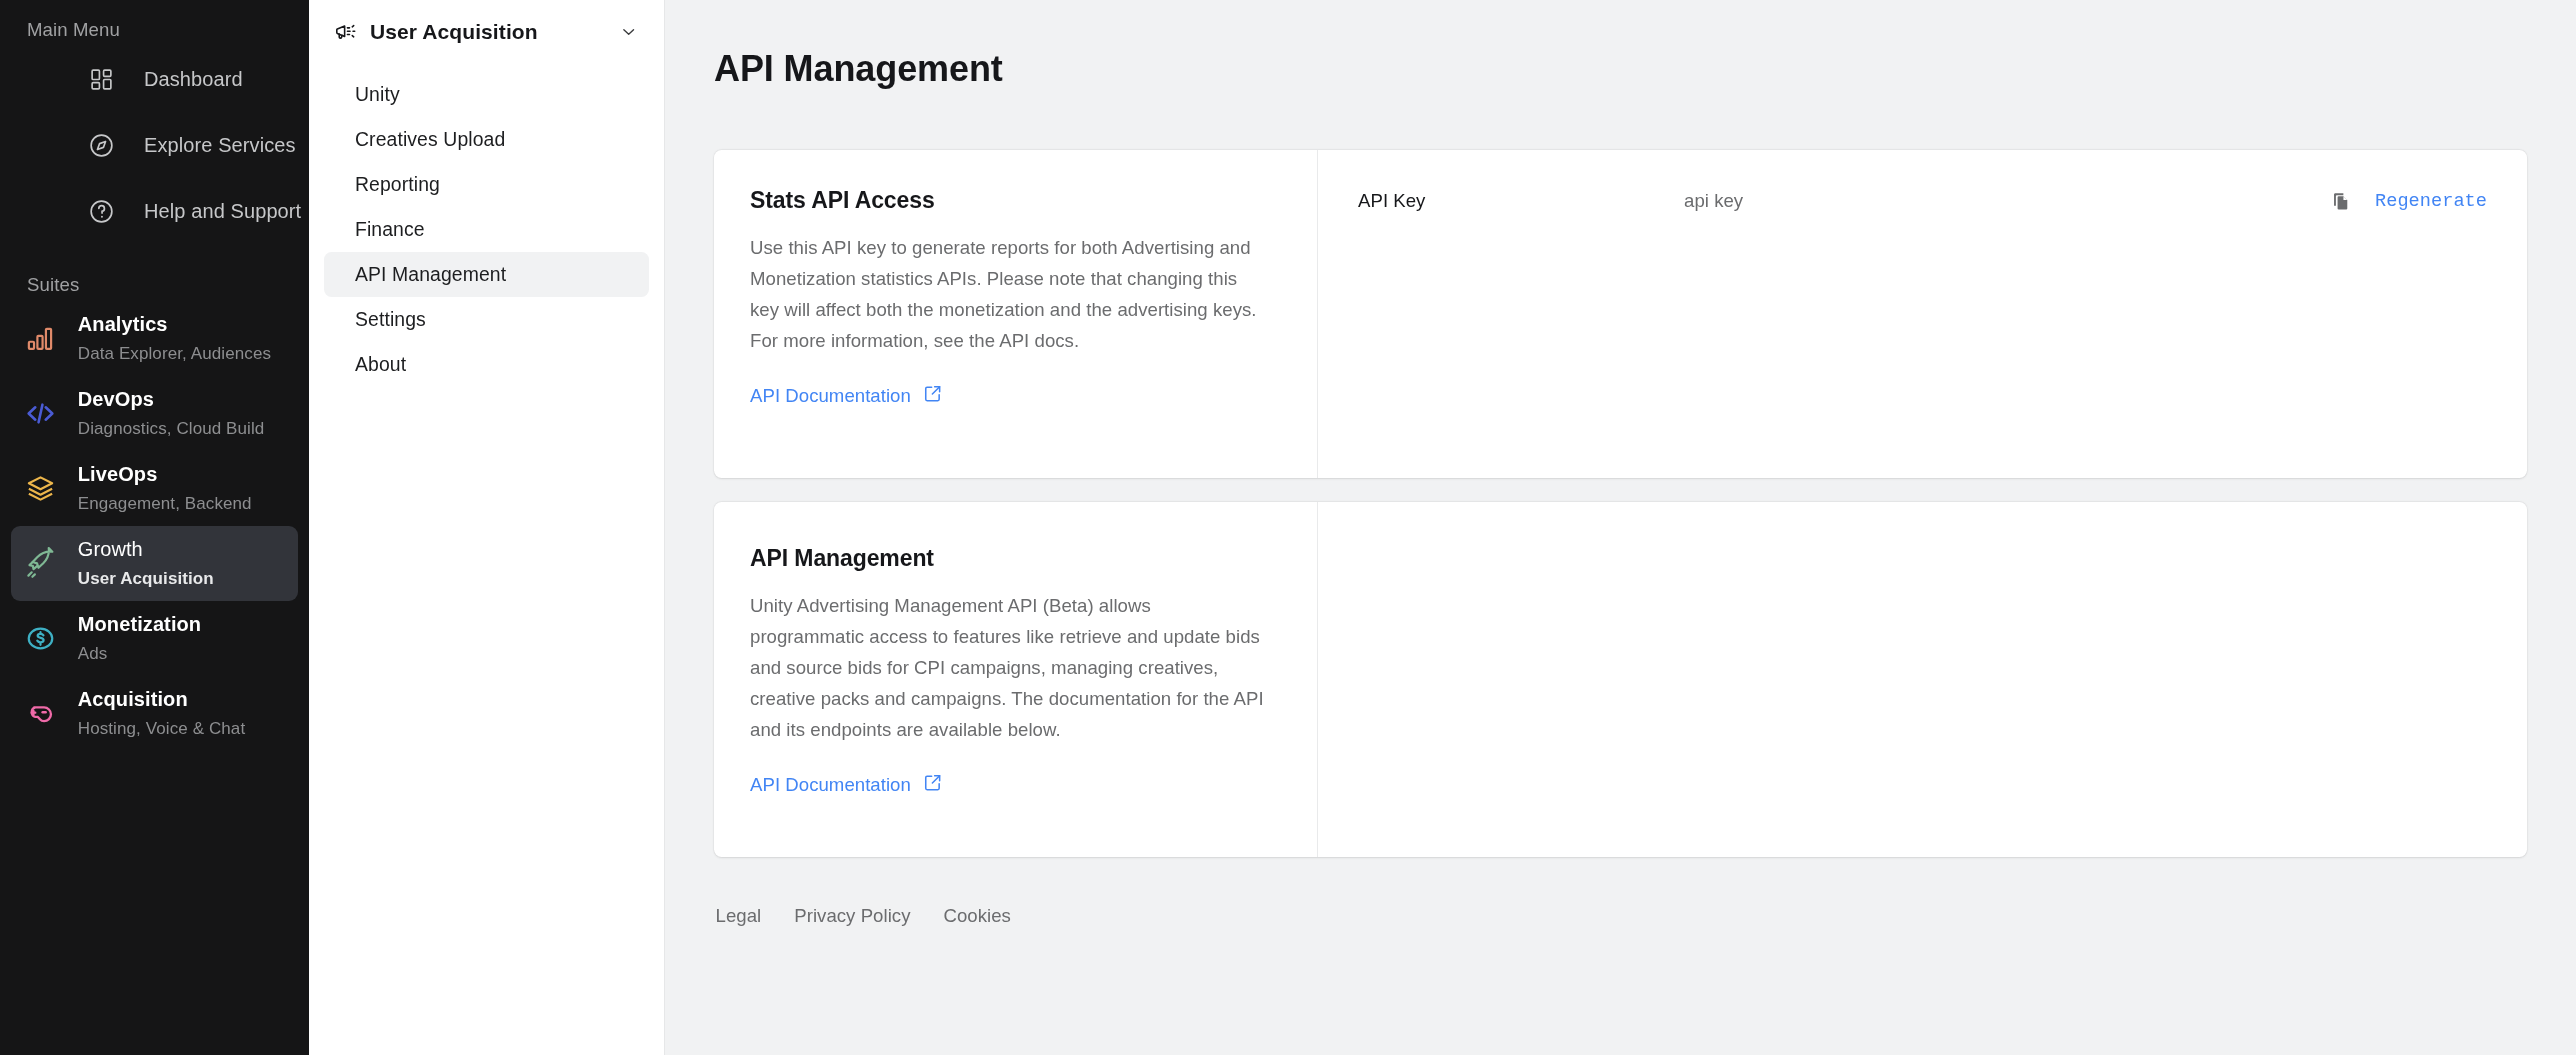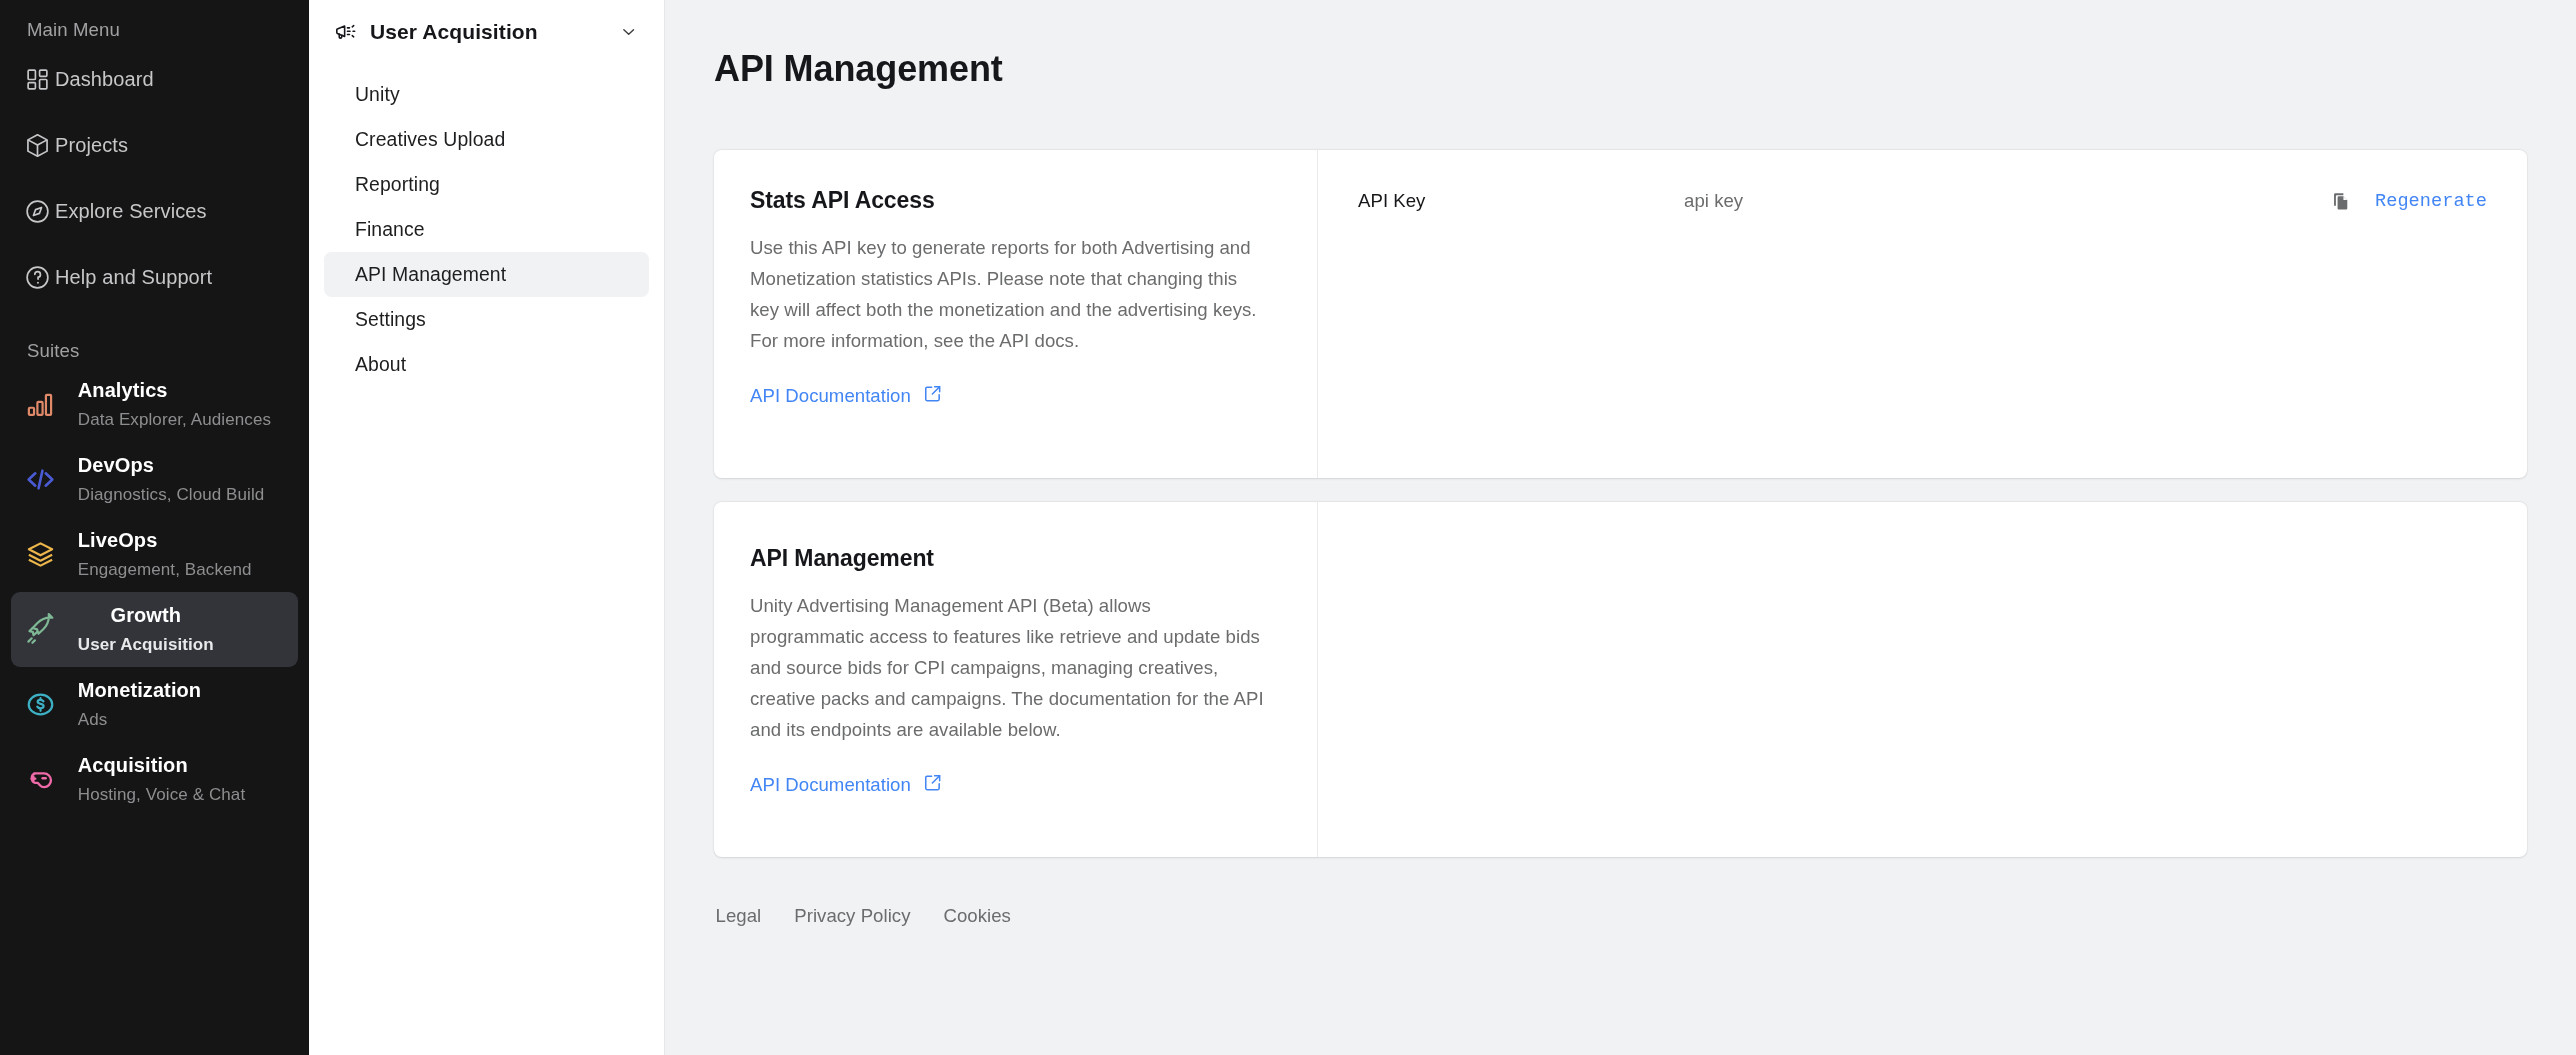--- a/index.html
+++ b/index.html
@@ -18,37 +18,37 @@
     padding-top: 13.4px;
     position: relative;
   }
   .side-section-label {
     color: #a0a1a3; font-size: 18.6px; font-weight: 400;
     padding: 0 0 0 27px; height: 33px; line-height: 33px;
     letter-spacing: 0.1px;
   }
   .side-section-label.suites { margin-top: 24px; }
   .main-item {
-    display: flex; align-items: center; gap: 3px;
-    height: 66px; padding-left: 22px; cursor: pointer;
+    display: flex; align-items: center; gap: 28px;
+    height: 66px; padding-left: 38px; cursor: pointer; margin-left: 48px;
   }
   .main-item .ico { width: 30px; height: 30px; flex: 0 0 30px; display: flex; align-items: center; justify-content: center; }
   .main-item .lbl { color: #c6c7c9; font-size: 20px; font-weight: 400; letter-spacing: 0.1px; }
 
   .suite-item {
     display: flex; align-items: center; gap: 19.4px;
     height: 75px; margin: 0 11.2px; padding-left: 11.2px;
     border-radius: 9px; cursor: pointer;
   }
   .suite-item.active { background: #32343a; }
   .suite-item .ico { width: 36px; height: 36px; flex: 0 0 36px; display: flex; align-items: center; justify-content: center; }
   .suite-text { display: flex; flex-direction: column; gap: 8px; }
   .suite-title { color: #ffffff; font-size: 20px; font-weight: 700; letter-spacing: 0.1px; }
   .suite-sub { color: #8d8e90; font-size: 17px; font-weight: 400; letter-spacing: 0.1px; }
-  .suite-item.active .suite-title { font-weight: 700; text-align: center; }
+  .suite-item.active .suite-title { font-weight: 400; }
   .suite-item.active .suite-sub { color: #e8e9ea; font-weight: 700; }
 
   
   .subnav {
     width: 356px; flex: 0 0 356px; height: 1055px;
     background: #ffffff;
     border-right: 1.5px solid #e6e7e8;
     padding-top: 4.5px;
   }
   .subnav-head {
@@ -132,30 +132,20 @@
         <svg width="25" height="25" viewBox="0 0 24 24" fill="none" stroke="#c6c7c9" stroke-width="1.6">
           <rect x="3" y="3" width="7" height="9" rx="1"></rect>
             <rect x="3" y="15" width="7" height="6" rx="1"></rect>
           <rect x="14" y="3" width="7" height="6" rx="1"></rect>
             <rect x="14" y="12" width="7" height="9" rx="1"></rect>
         </svg>
       </span>
       <span class="lbl">Dashboard</span>
     </div>
 
-    <div class="main-item">
-      <span class="ico">
-        <svg width="27" height="27" viewBox="0 0 24 24" fill="none" stroke="#c6c7c9" stroke-width="1.5" stroke-linejoin="round">
-          <path d="M12 2.5 20.5 7v10L12 21.5 3.5 17V7z"></path>
-            <path d="M3.5 7 12 11.6 20.5 7"></path>
-            <path d="M12 11.6v9.9"></path>
-        </svg>
-      </span>
-      <span class="lbl">Projects</span>
-    </div>
 
     <div class="main-item">
       <span class="ico">
         <svg width="27" height="27" viewBox="0 0 24 24" fill="none" stroke="#c6c7c9" stroke-width="1.5" stroke-linejoin="round">
           <circle cx="12" cy="12" r="9.2"></circle>
             <path d="M15.6 8.4 10.3 10.3 8.4 15.6 13.7 13.7z"></path>
         </svg>
       </span>
       <span class="lbl">Explore Services</span>
     </div>

